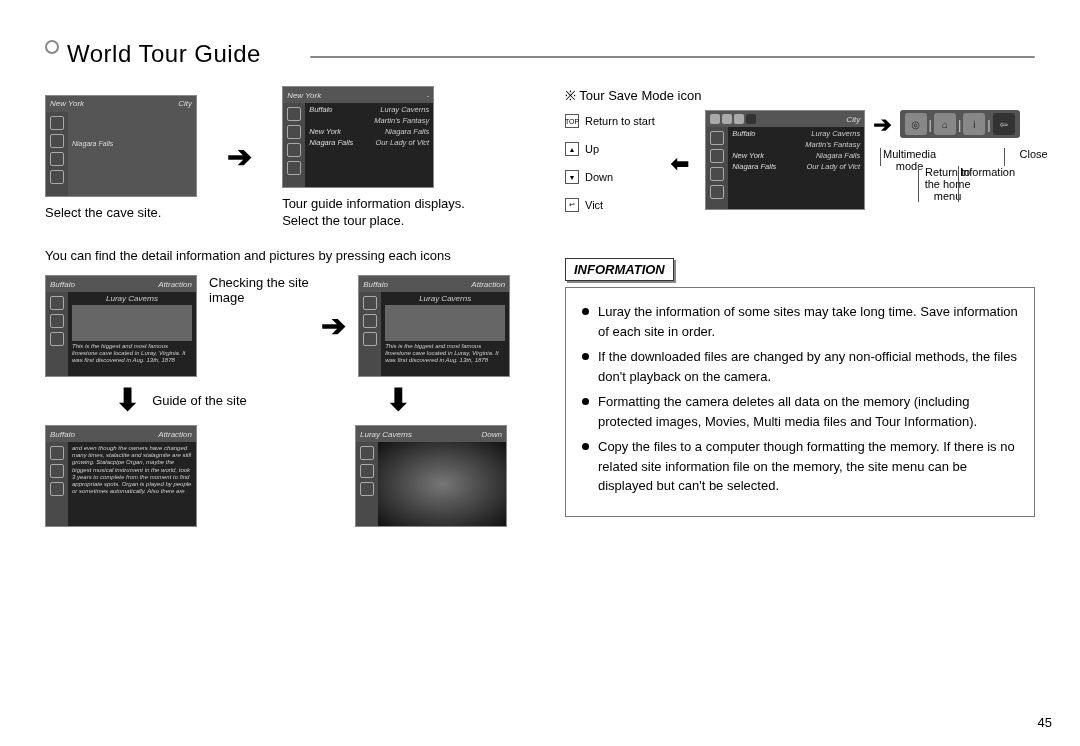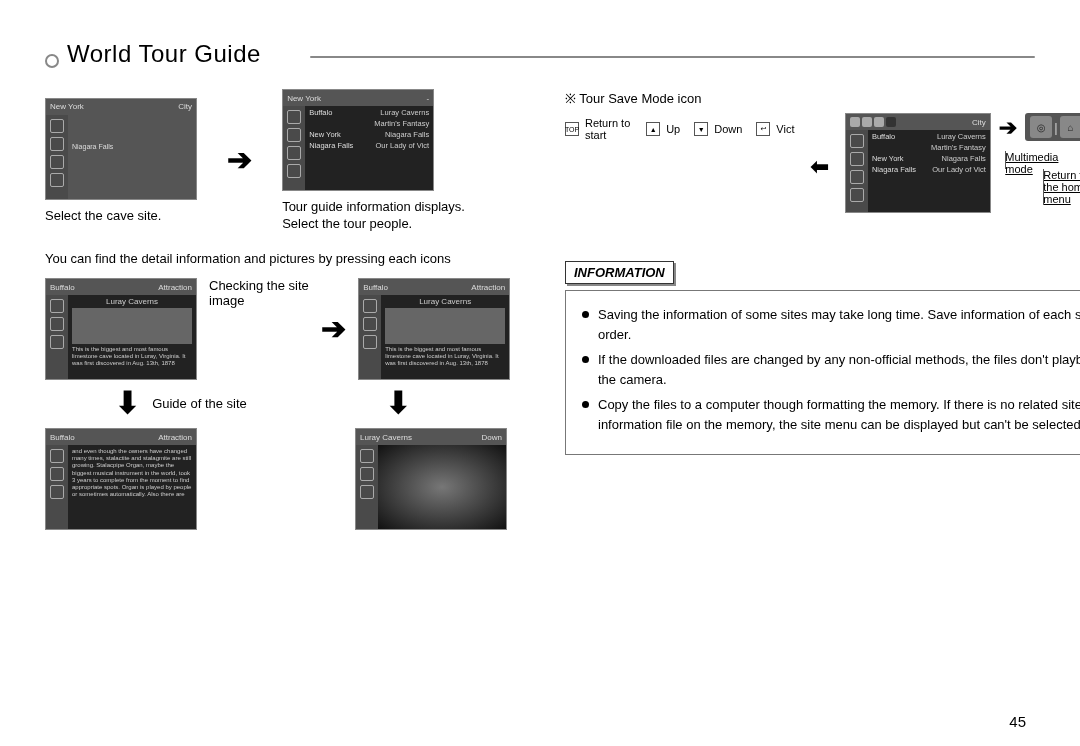--- a/index.html
+++ b/index.html
@@ -1,31 +1,31 @@
 <!DOCTYPE html>
 <html><head>
 <meta charset="utf-8">
 <style>
   * { box-sizing: border-box; margin: 0; padding: 0; }
   html, body { width: 1080px; height: 746px; font-family: Arial, Helvetica, sans-serif; background: #fff; color: #000; font-size: 13px; }
   .page { position: relative; width: 1080px; height: 746px; padding: 40px 45px 20px 45px; }
 
   
   .header { position: relative; margin-bottom: 18px; }
-  .title-wrap { display: inline-flex; align-items: flex-end; }
+  .title-wrap { display: inline-flex; align-items: flex-start; }
   .title-bullet { width: 14px; height: 14px; border: 2px solid #888; border-radius: 50%; margin-right: 8px; }
   .title { font-size: 24px; font-weight: 400; letter-spacing: 0.5px; }
   .title-line { position: absolute; left: 265px; right: 0; top: 16px; height: 2px; border-radius: 2px; background: #888; }
 
   
   .cols { display: flex; gap: 30px; }
   .col { flex: 0 0 490px; }
 
   
-  .shot { display: inline-block; border: 1px solid #888; background: #4c1d95; color: #ddd; font-size: 8px; }
+  .shot { display: inline-block; border: 1px solid #888; background: #4c1d95; color: #ddd; font-size: 8px; font-style: italic; }
   .shot-160x105 { width: 152px; height: 102px; }
   .shot-topbar { height: 16px; background: #555; display:flex; align-items:center; justify-content:space-between; padding:0 4px; font-size:8px; color:#ddd; }
   .shot-topbar span { white-space: nowrap; }
   .shot-side { height: calc(100% - 16px); display:flex; }
   .shot-sidebar { width: 22px; background:#4a4a4a; display:flex; flex-direction:column; align-items:center; gap:4px; padding-top:4px; }
   .shot-sidebar b { width:14px; height:14px; border:1px solid #aaa; border-radius:2px; }
   .shot-main { flex:1; background:#222; position:relative; }
   .shot-list { display:flex; flex-direction:column; gap:2px; padding:2px 4px; font-size:7.5px;}
   .shot-list-right { text-align:right; color:#ccc; }
 
@@ -39,40 +39,40 @@
   .col .para { margin-top: 20px; font-size: 13px; }
 
   .row2-wrap { margin-top: 12px; }
   .row2 { display:flex; align-items:flex-start; gap: 12px; margin-top: 10px; }
 
   .centred-down { display:flex; align-items:center; gap: 12px; margin: 8px 0 8px 70px; }
 
   
   .mode-title { font-size: 13px; margin-bottom: 6px; }
   .mode-row { display:flex; align-items:flex-start; gap: 8px; }
-  .legend-left { font-size: 11px; display:flex; flex-direction:row; gap: 14px; padding-top: 4px; }
+  .legend-left { font-size: 11px; display:flex; flex-direction:column; gap: 14px; padding-top: 4px; }
   .legend-left div { display:flex; align-items:center; gap:6px; }
   .legend-left .ic { width:14px; height:14px; border:1px solid #555; display:inline-flex; align-items:center; justify-content:center; font-size:7px; }
 
   .icon-strip-wrap { position: relative; }
   .icon-strip { display:flex; gap:2px; background:#555; padding:3px 5px; border-radius:3px; }
   .icon-strip .ib { width:22px; height:22px; background:#888; border-radius:3px; display:flex; align-items:center; justify-content:center; font-size:10px; color:#222; }
   .icon-strip .ib.dark { background:#333; color:#ccc; }
   .icon-legend { font-size: 11px; position: relative; margin-top: 10px; height: 70px;}
-  .icon-legend div { position:absolute; text-align:left; width: 60px; text-decoration: underline; }
+  .icon-legend div { position:absolute; text-align:center; width: 60px; }
   .icon-legend .line { width:1px; height: 18px; background:#555; margin:0 auto 2px auto; }
 
   .infobox { margin-top: 40px; }
   .infobox-label { display:inline-block; border: 1.5px solid #333; padding: 3px 8px; font-weight:bold; font-style:italic; font-size:13px; box-shadow: 2px 2px 0 #888; margin-bottom: 6px; }
   .infobox-body { border: 1px solid #777; padding: 14px 16px; font-size: 13px; line-height: 1.5; }
   .infobox-body ul { list-style: none; }
   .infobox-body li { position:relative; padding-left: 16px; margin-bottom: 6px; }
   .infobox-body li::before { content:""; width:7px; height:7px; background:#000; border-radius:50%; position:absolute; left:0; top:6px; }
 
-  .page-num { position:absolute; bottom: 16px; right: 54px; font-size: 15px; }
+  .page-num { position:absolute; bottom: 16px; right: 28px; font-size: 13px; }
 
   .arrow-left-big { font-size: 22px; font-weight:bold; margin: 0 8px; align-self:center;}
 </style>
 </head>
 <body>
 
 <div class="page">
 
   <div class="header">
     <div class="title-wrap">
@@ -138,21 +138,21 @@
                   <span class="shot-list-right">Niagara Falls</span>
                 </div>
                 <div style="display:flex; justify-content:space-between;">
                   <span>Niagara Falls</span>
                   <span class="shot-list-right">Our Lady of Vict</span>
                 </div>
               </div>
             </div>
           </div>
           <div class="cap">Tour guide information displays.</div>
-          <div class="cap" style="margin-top:2px;">Select the tour people.</div>
+          <div class="cap" style="margin-top:2px;">Select the tour place.</div>
         </div>
       </div>
 
       <p class="para">You can find the detail information and pictures by pressing each icons</p>
 
       <div class="row2-wrap">
         <div class="row2">
 
           <div class="shot shot-160x105">
             <div class="shot-topbar">
@@ -325,22 +325,23 @@
             <div style="left:58px; top:18px;"><div class="line" style="height:36px;"></div><span>Information</span></div>
             <div style="left:104px;"><div class="line"></div><span>Close</span></div>
           </div>
         </div>
       </div>
 
       <div class="infobox">
         <span class="infobox-label">INFORMATION</span>
         <div class="infobox-body">
           <ul>
-            <li>Saving the information of some sites may take long time. Save information of each site in order.</li>
+            <li>Luray the information of some sites may take long time. Save information of each site in order.</li>
             <li>If the downloaded files are changed by any non-official methods, the files don't playback on the camera.</li>
+            <li>Formatting the camera deletes all data on the memory (including protected images, Movies, Multi media files and Tour Information).</li>
             <li>Copy the files to a computer though formatting the memory. If there is no related site information file on the memory, the site menu can be displayed but can't be selected.</li>
           </ul>
         </div>
       </div>
 
     </div>
   </div>
 
   <div class="page-num">45</div>
 </div>

